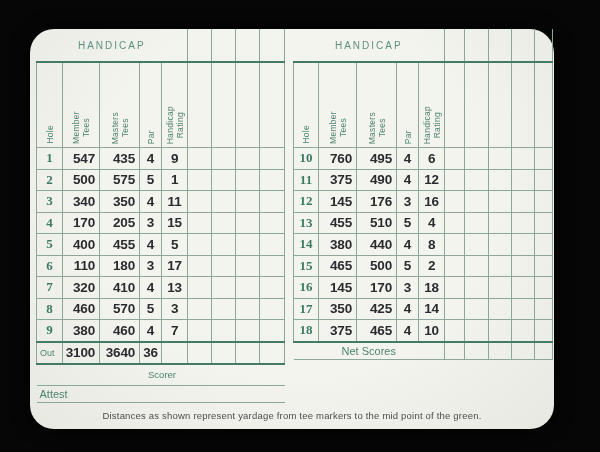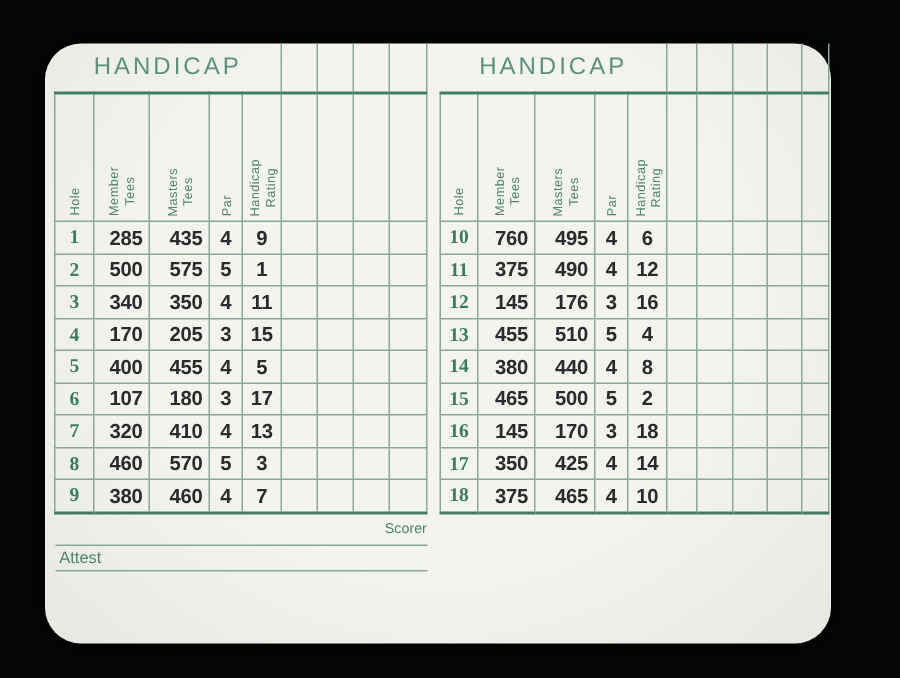--- a/index.html
+++ b/index.html
@@ -21,21 +21,21 @@
     box-shadow:0 0 18px rgba(0,0,0,.9);
   }
   table{border-collapse:collapse;table-layout:fixed;position:absolute;top:0;}
   .lt{left:6px;width:248px;}
   .rt{left:263px;width:259px;}
   td{padding:0;text-align:center;vertical-align:middle;overflow:hidden;}
 
   
   .band td{border:none;border-bottom:2px solid var(--thick);height:32px;}
   .band .band-label{
-    color:#5d9080;font-size:16px;letter-spacing:2px;text-align:center;
+    color:#5d9080;font-size:10px;letter-spacing:2px;text-align:center;
   }
   .band .band-blank{border-left:1px solid var(--line);}
   .band .edge{border-right:1px solid var(--line);}
 
   
   .hdr td{border:1px solid var(--line);height:84px;position:relative;}
   .vlabel{
     position:absolute;left:50%;bottom:3px;
     writing-mode:vertical-rl;transform:translateX(-50%) rotate(180deg);
     white-space:pre-line;color:var(--green);font-size:8.5px;line-height:1.2;
@@ -55,21 +55,21 @@
   }
   td.ctr{font-weight:bold;color:var(--ink);font-size:13.5px;letter-spacing:-.2px;}
 
   
   .tot td{border:1px solid var(--line);height:20px;border-bottom:2px solid var(--thick);}
   .tot2 td{border:1px solid var(--line);height:20px;}
   td.tlabel{color:var(--green);font-size:9px;text-align:left;padding-left:3px;}
 
   
   .sig td{border:none;border-bottom:1px solid var(--line);height:20px;
-    text-align:right;color:var(--green);font-size:9.5px;padding-left:3px;}
+    text-align:center;color:var(--green);font-size:9.5px;padding-left:3px;}
   .sig2 td{border:none;border-bottom:1px solid var(--line);height:16px;
     color:var(--green);font-size:11px;}
   .attest-wrap{position:relative;display:block;width:100%;height:100%;}
   .attest-label{position:absolute;left:3px;top:2px;}
   .date-label{position:absolute;left:66%;top:2px;margin-top:16px;}
   td.netlabel{border:none;border-bottom:1px solid var(--line);text-align:center;}
   .sig2 td.nb{border:1px solid var(--line);}
 
   .note{
     position:absolute;left:0;bottom:8px;width:100%;text-align:center;
@@ -120,21 +120,21 @@
             <span class="vlabel">Handicap
 Rating</span>
           </td>
       <td></td>
       <td></td>
       <td></td>
       <td></td>
     </tr>
     <tr class="d">
       <td class="hole">1</td>
-      <td class="num">285</td>
+      <td class="num">547</td>
       <td class="num">435</td>
       <td class="ctr">4</td>
       <td class="ctr">9</td>
       <td></td>
           <td></td>
           <td></td>
           <td></td>
     </tr>
     <tr class="d">
       <td class="hole">2</td>
@@ -175,21 +175,21 @@
       <td class="num">455</td>
       <td class="ctr">4</td>
       <td class="ctr">5</td>
       <td></td>
           <td></td>
           <td></td>
           <td></td>
     </tr>
     <tr class="d">
       <td class="hole">6</td>
-      <td class="num">107</td>
+      <td class="num">110</td>
       <td class="num">180</td>
       <td class="ctr">3</td>
       <td class="ctr">17</td>
       <td></td>
           <td></td>
           <td></td>
           <td></td>
     </tr>
     <tr class="d">
       <td class="hole">7</td>
@@ -212,20 +212,31 @@
           <td></td>
           <td></td>
           <td></td>
     </tr>
     <tr class="d last">
       <td class="hole">9</td>
       <td class="num">380</td>
       <td class="num">460</td>
       <td class="ctr">4</td>
       <td class="ctr">7</td>
+      <td></td>
+          <td></td>
+          <td></td>
+          <td></td>
+    </tr>
+    <tr class="tot">
+      <td class="tlabel">Out</td>
+      <td class="num">3100</td>
+      <td class="num">3640</td>
+      <td class="ctr">36</td>
+      <td></td>
       <td></td>
           <td></td>
           <td></td>
           <td></td>
     </tr>
     <tr class="sig">
       <td colspan="9">Scorer</td>
     </tr>
     <tr class="sig2">
       <td colspan="9">
@@ -386,16 +397,25 @@
       <td class="num">375</td>
       <td class="num">465</td>
       <td class="ctr">4</td>
       <td class="ctr">10</td>
       <td></td>
           <td></td>
           <td></td>
           <td></td>
           <td></td>
     </tr>
+    <tr class="sig2">
+      <td colspan="5" class="netlabel">Net Scores</td>
+      <td class="nb"></td>
+      <td class="nb"></td>
+      <td class="nb"></td>
+      <td class="nb"></td>
+      <td class="nb"></td>
+    </tr>
   </tbody>
     </table>
 
+  <div class="note">Distances as shown represent yardage from tee markers to the mid point of the green.</div>
 </div>
 
 </body></html>

